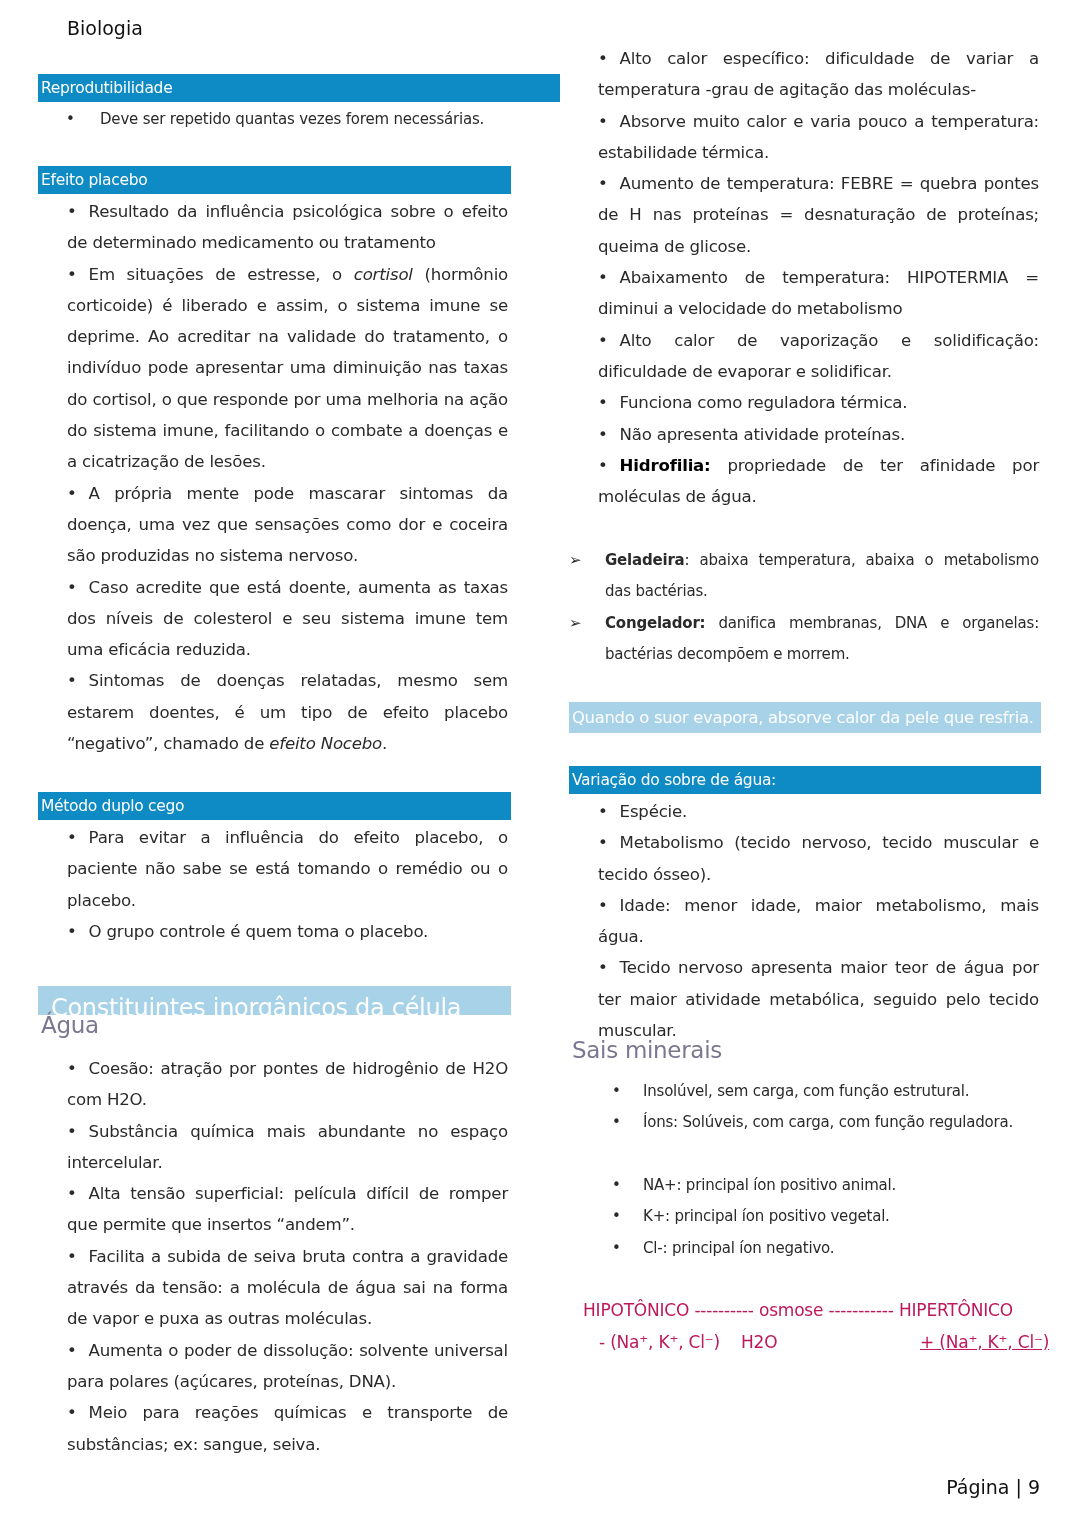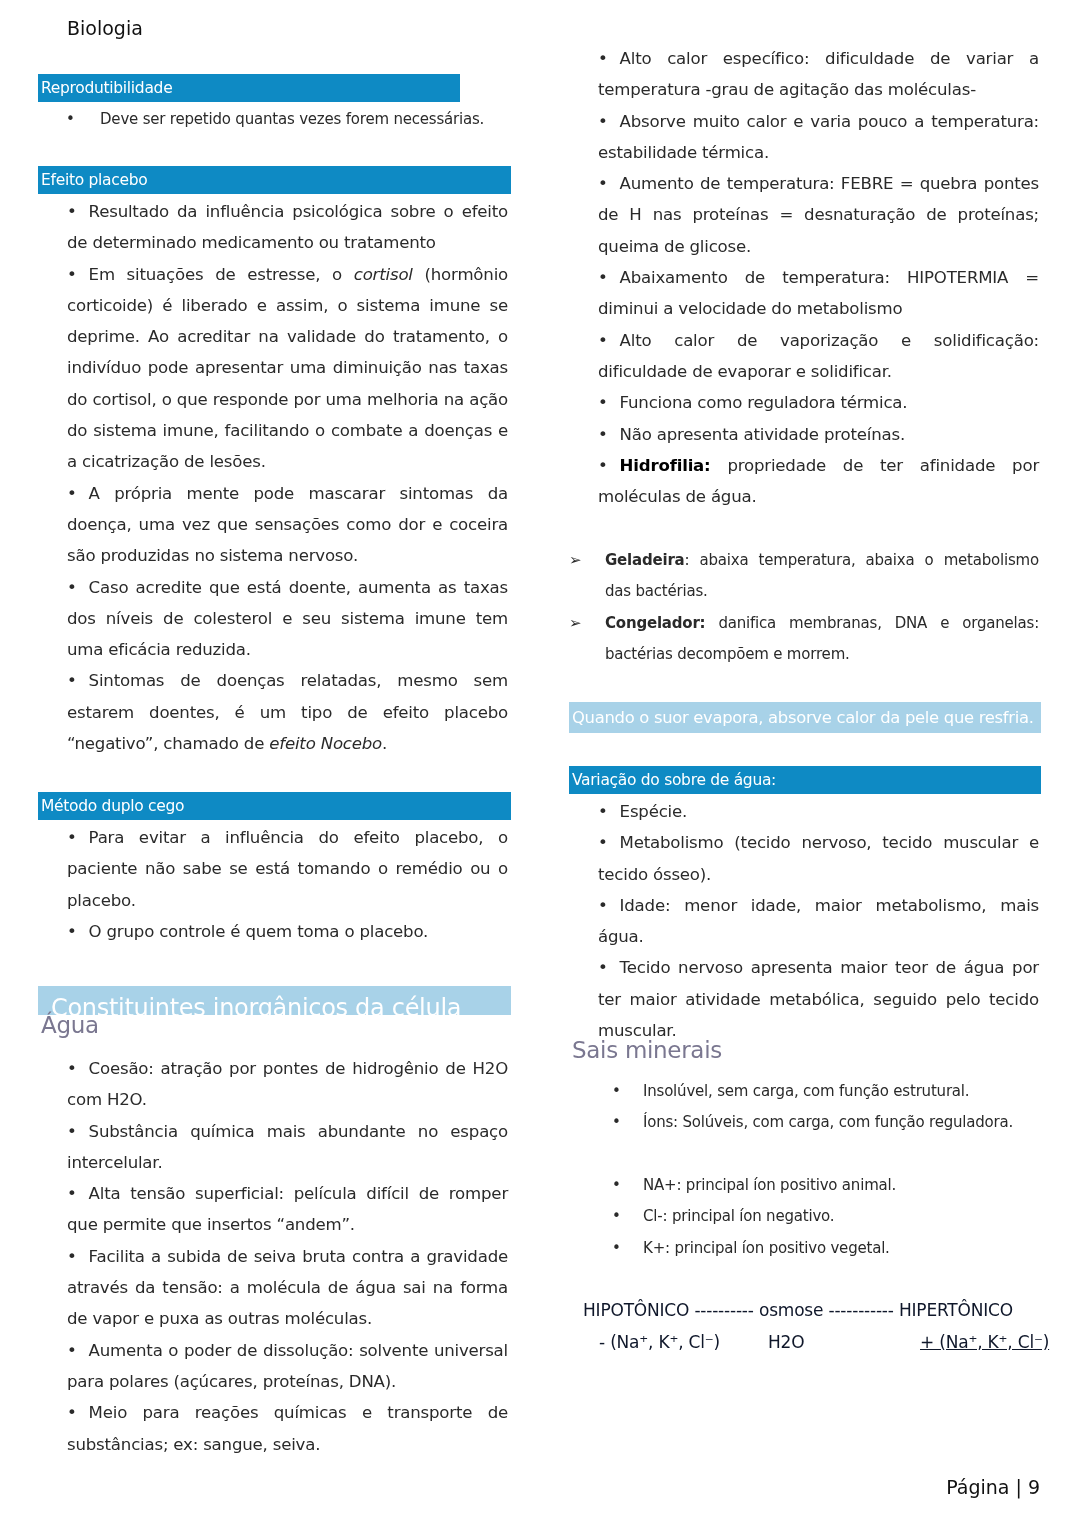--- a/index.html
+++ b/index.html
@@ -11,28 +11,28 @@
   .bigbar{position:absolute;background:#a8d2e8;color:#fff;font-size:24px;height:29px;line-height:45px;padding-left:13px;box-sizing:border-box;letter-spacing:-0.3px;margin-top:40px;}
   .subhead{position:absolute;color:#7a7790;font-size:23px;letter-spacing:-0.3px;}
   .para{position:absolute;font-size:16.6px;line-height:31.3px;text-align:justify;color:#2a2a2a;letter-spacing:-0.2px;}
   .para .b{margin-right:12px;}
   .para b{color:#000;font-weight:bold;}
   .list{position:absolute;margin:0;padding:0;list-style:none;font-size:15px;line-height:31.3px;color:#2a2a2a;letter-spacing:-0.2px;}
   .list li{position:relative;padding-left:42px;}
   .list li:before{content:"•";position:absolute;left:6px;}
   .arrowlist li{position:relative;padding-left:36px;text-align:justify;}
   .arrowlist li:before{content:"➢";left:0;font-size:15px;}
-  .osm{position:absolute;font-size:17px;color:#0f172a;white-space:pre;letter-spacing:-0.2px;}
+  .osm{position:absolute;font-size:17px;color:#be185d;white-space:pre;letter-spacing:-0.2px;}
 </style>
 </head>
 <body>
 
 <div class="header">Biologia</div>
 
-<div class="hbar" style="left:38px;top:74px;width:422px;">Reprodutibilidade</div>
+<div class="hbar" style="left:38px;top:74px;width:522px;">Reprodutibilidade</div>
 <ul class="list" style="left:60px;top:104px;width:451px;">
   <li style="padding-left:40px;">Deve ser repetido quantas vezes forem necessárias.</li>
 </ul>
 
 <div class="hbar" style="left:38px;top:166px;width:473px;">Efeito placebo</div>
 <div class="para" style="left:67px;top:196px;width:441px;">
   <div><span class="b">•</span><span>Resultado da influência psicológica sobre o efeito de determinado medicamento ou tratamento</span></div>
   <div><span class="b">•</span><span>Em situações de estresse, o </span><i>cortisol</i><span> (hormônio corticoide) é liberado e assim, o sistema imune se deprime. Ao acreditar na validade do tratamento, o indivíduo pode apresentar uma diminuição nas taxas do cortisol, o que responde por uma melhoria na ação do sistema imune, facilitando o combate a doenças e a cicatrização de lesões.</span></div>
   <div><span class="b">•</span><span>A própria mente pode mascarar sintomas da doença, uma vez que sensações como dor e coceira são produzidas no sistema nervoso.</span></div>
   <div><span class="b">•</span><span>Caso acredite que está doente, aumenta as taxas dos níveis de colesterol e seu sistema imune tem uma eficácia reduzida.</span></div>
@@ -82,22 +82,22 @@
   <div><span class="b">•</span><span>Tecido nervoso apresenta maior teor de água por ter maior atividade metabólica, seguido pelo tecido muscular.</span></div>
 </div>
 
 <div class="subhead" style="left:572px;top:1037px;">Sais minerais</div>
 <ul class="list" style="left:606px;top:1076px;width:440px;">
   <li style="padding-left:37px;">Insolúvel, sem carga, com função estrutural.</li>
   <li style="padding-left:37px;">Íons: Solúveis, com carga, com função reguladora.</li>
 </ul>
 <ul class="list" style="left:606px;top:1170px;width:440px;">
   <li style="padding-left:37px;">NA+: principal íon positivo animal.</li>
+  <li style="padding-left:37px;">K+: principal íon positivo vegetal.</li>
   <li style="padding-left:37px;">Cl-: principal íon negativo.</li>
-  <li style="padding-left:37px;">K+: principal íon positivo vegetal.</li>
 </ul>
 
 <div class="osm" style="left:583px;top:1300px;">HIPOTÔNICO ---------- osmose ----------- HIPERTÔNICO</div>
 <div class="osm" style="left:599px;top:1332px;">- (Na⁺, K⁺, Cl⁻)</div>
-<div class="osm" style="left:768px;top:1332px;">H2O</div>
+<div class="osm" style="left:741px;top:1332px;">H2O</div>
 <div class="osm" style="left:920px;top:1332px;text-decoration:underline;">+ (Na⁺, K⁺, Cl⁻)</div>
 
 <div class="footer">Página | 9</div>
 
 </body></html>

